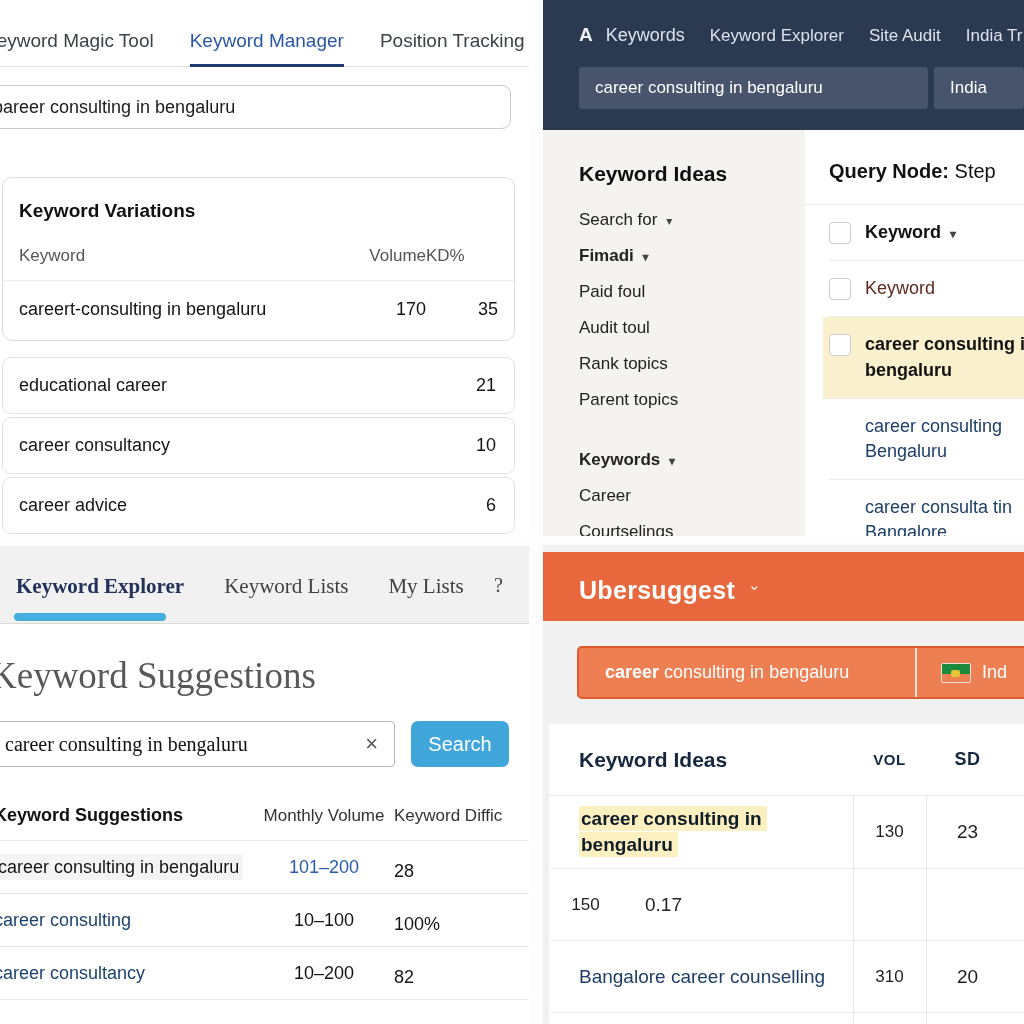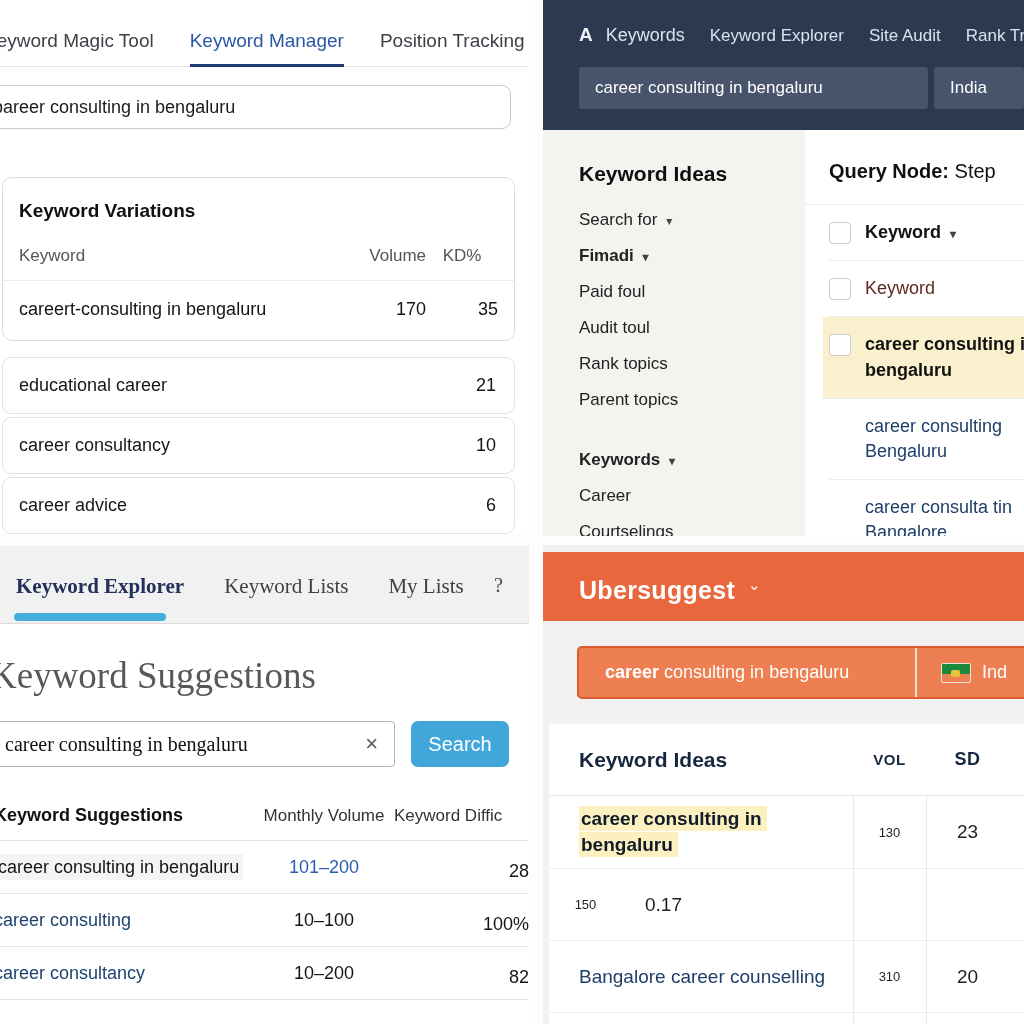--- a/index.html
+++ b/index.html
@@ -12,21 +12,21 @@
   .tl-tabs { display:flex; gap:36px; padding-top:30px; margin-left:-16px; font-size:19px; color:#3d4148; white-space:nowrap; }
   .tl-tab { position:relative; cursor:pointer; }
   .tl-tab.active { color:#2a56a5; }
   .tl-tab.active .tl-underline { position:absolute; left:0; right:0; bottom:-15px; height:3px; background:#1e3a70; }
   .tl-tabline { border-bottom:1px solid #e3e3e3; margin-top:14px; }
   .tl-search { margin:18px 18px 0 -22px; height:44px; border:1px solid #c9c9c9; border-radius:9px; background:#fff;
                display:flex; align-items:center; padding-left:14px; font-size:18px; color:#1b1b1b; }
   .tl-card { margin:48px 14px 0 2px; border:1px solid #dcdcdc; border-radius:10px; padding:22px 16px 0; background:#fff; }
   .tl-card-title { font-size:19px; font-weight:bold; color:#101010; }
   .tl-cols { display:flex; margin-top:24px; font-size:17px; color:#555; }
-  .tl-cols .c1 { flex:1; } .tl-cols .c2 { width:92px; text-align:right; } .tl-cols .c3 { width:72px; text-align:center; }
+  .tl-cols .c1 { flex:1; } .tl-cols .c2 { width:92px; text-align:right; } .tl-cols .c3 { width:72px; text-align:left; }
   .tl-card-divider { border-top:1px solid #ececec; margin:14px -16px 0; }
   .tl-datarow { display:flex; align-items:center; padding:18px 0 20px; font-size:18px; color:#141414; }
   .tl-datarow .c1 { flex:1; } .tl-datarow .c2 { width:92px; text-align:right; } .tl-datarow .c3 { width:72px; text-align:right; }
   .tl-rowcard { margin:16px 14px 0 2px; border:1px solid #e2e2e2; border-radius:9px; height:57px; background:#fff;
                 display:flex; align-items:center; justify-content:space-between; padding:0 18px 0 16px; font-size:18px; color:#161616; }
   .tl-rowcard + .tl-rowcard { margin-top:3px; }
 
   
   .q-tr { left:543px; top:0; width:481px; height:536px; background:#fff; }
   .tr-header { height:130px; background:#2b3a51; padding:24px 0 0 36px; }
@@ -77,21 +77,21 @@
   .bl-btn { width:98px; height:46px; background:#41a7da; border:none; border-radius:7px; color:#fff; font-size:20px;
             display:flex; align-items:center; justify-content:center; cursor:pointer; }
   .bl-table { margin-top:38px; }
   .bl-thead { display:flex; align-items:center; font-size:17px; color:#333; padding-bottom:14px; }
   .bl-thead .c1 { flex:1; font-weight:bold; font-size:18px; color:#101010; margin-left:-6px; }
   .bl-thead .c2 { width:140px; text-align:center; }
   .bl-thead .c3 { width:135px; text-align:left; white-space:nowrap; overflow:hidden; }
   .bl-trow { display:flex; align-items:center; border-top:1px solid #e4e4e4; height:53px; font-size:18px; color:#151515; }
   .bl-trow .c1 { flex:1; margin-left:-6px; white-space:nowrap; }
   .bl-trow .c2 { width:140px; text-align:center; }
-  .bl-trow .c3 { width:135px; text-align:right;margin-top:8px; }
+  .bl-trow .c3 { width:135px; text-align:left;margin-top:8px; }
   .bl-trow .kw-link { color:#1c4370; cursor:pointer; }
   .bl-trow .kw-plain { background:#f4f4f4; padding:3px 4px; }
   .bl-trow .vol-link { color:#2a5db0; cursor:pointer; }
   .bl-partial { height:9px; overflow:hidden; }
 
   
   .q-br { left:543px; top:545px; width:481px; height:479px; background:#f1f1f2; }
   .br-header { margin-top:7px; height:69px; background:#e8673c; display:flex; align-items:center; padding-left:36px; color:#fff; }
   .br-brand { font-size:25px; font-weight:bold; letter-spacing:0.3px; cursor:pointer;margin-top:8px; }
   .br-caret { font-size:15px; margin-left:13px; transform:translateY(-2px); color:#fff; }
@@ -107,21 +107,21 @@
   .br-flag .f-em { position:absolute; left:9px; top:6px; width:9px; height:7px; background:#e9c237; border-radius:2px; }
   .br-card { margin:25px 0 0 6px; width:500px; background:#fff; position:relative; height:300px; }
   .br-thead { height:72px; display:flex; align-items:center; border-bottom:1px solid #e8e8e8; }
   .br-thead .c1 { width:304px; padding-left:30px; font-size:21px; font-weight:bold; color:#14273e; }
   .br-thead .c2 { width:73px; text-align:center; font-size:15px; font-weight:bold; color:#14273e; letter-spacing:0.5px; }
   .br-thead .c3 { width:83px; text-align:center; font-size:18px; font-weight:bold; color:#14273e; letter-spacing:0.5px; }
   .br-vline { position:absolute; top:72px; bottom:0; width:1px; background:#e8e8e8; }
   .br-vline.v1 { left:304px; } .br-vline.v2 { left:377px; }
   .br-trow { display:flex; align-items:center; border-bottom:1px solid #efefef; min-height:72px; }
   .br-trow .c1 { width:304px; padding:10px 20px 10px 30px; font-size:19px; line-height:1.38; color:#1d3e68; cursor:pointer; }
-  .br-trow .c2 { width:73px; text-align:center; font-size:13px; color:#1f1f1f; }
+  .br-trow .c2 { width:73px; text-align:center; font-size:17px; color:#1f1f1f; }
   .br-trow .c3 { width:83px; text-align:center; font-size:19px; color:#1f1f1f; }
   .br-hl { background:#fcf0c0; font-weight:bold; color:#101c28; padding:2px 5px 2px 2px; -webkit-box-decoration-break:clone; box-decoration-break:clone; }
 </style>
 </head>
 <body>
 
 <div class="canvas">
 
   <div class="q q-tl">
     <div class="tl-tabs">
@@ -164,21 +164,21 @@
     </div>
   </div>
 
   <div class="q q-tr">
     <div class="tr-header">
       <div class="tr-nav">
         <span class="tr-logo">A</span>
         <span class="tr-nav-item first">Keywords</span>
         <span class="tr-nav-item">Keyword Explorer</span>
         <span class="tr-nav-item">Site Audit</span>
-        <span class="tr-nav-item">Rank Tr</span>
+        <span class="tr-nav-item">India Tr</span>
       </div>
       <div class="tr-searchrow">
         <div class="tr-search">career consulting in bengaluru</div>
         <div class="tr-country">India</div>
       </div>
     </div>
 
     <div class="tr-body">
       <div class="tr-sidebar">
         <div class="tr-side-title">Keyword Ideas</div>

